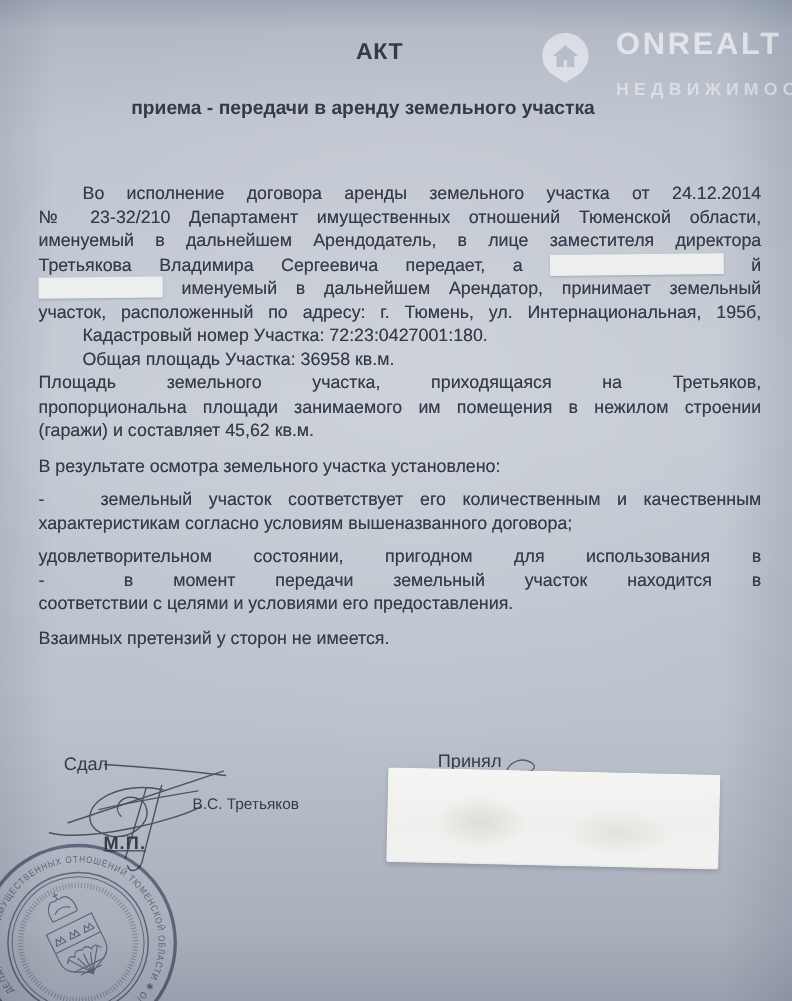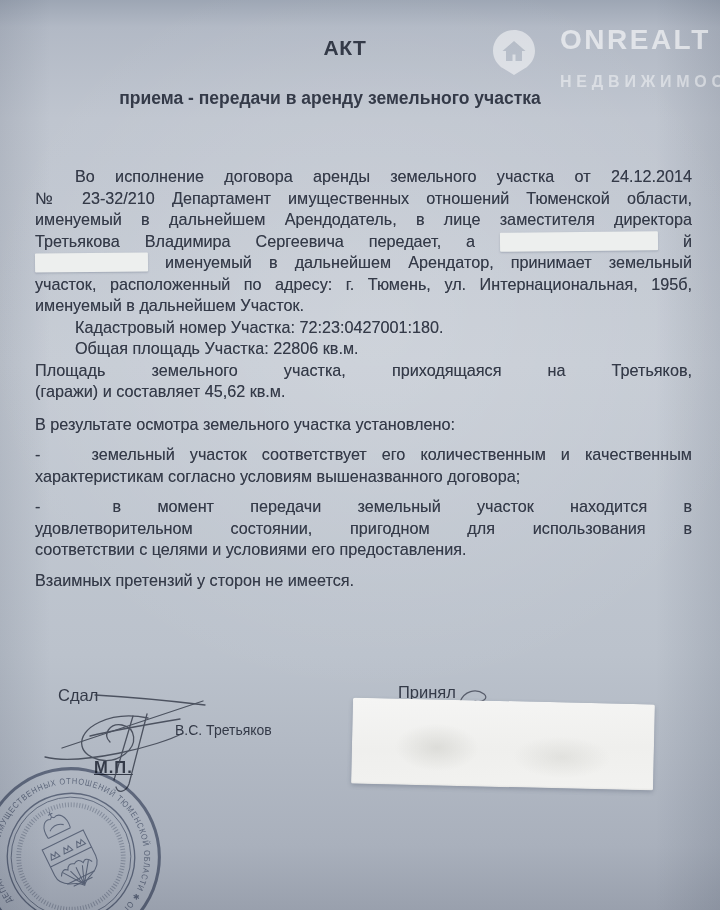--- a/index.html
+++ b/index.html
@@ -70,36 +70,36 @@
   <h2 class="subtitle">приема - передачи в аренду земельного участка</h2>
 
   <div class="doc-body" id="doc-body">
       <div>
         <div class="line jst" style="padding-left: 40px;"><span>Во исполнение договора аренды земельного участка от </span><span class="b">24.12.2014</span></div>
         <div class="line jst"><span class="b">№ 23-32/210</span><span> Департамент имущественных отношений Тюменской области,</span></div>
         <div class="line jst"><span>именуемый в дальнейшем </span><span class="b">Арендодатель</span><span>, в лице заместителя директора</span></div>
         <div class="line jst"><span>Третьякова Владимира Сергеевича </span><span class="b">передает</span><span>, а </span><span class="redact" style="width: 158px;"></span><span> й</span></div>
         <div class="line jst"><span class="redact" style="width: 113px;"></span><span> именуемый в дальнейшем </span><span class="b">Арендатор</span><span>, </span><span class="b">принимает</span><span> земельный</span></div>
         <div class="line jst"><span>участок, расположенный по адресу: г. Тюмень, ул. Интернациональная, 195б,</span></div>
-        <div class="line"><span>именуемый в дальнейшем </span><span class="b">Участок</span><span>.</span></div>
         <div class="line" style="padding-left: 40px;"><span>Кадастровый номер </span><span class="b">Участка</span><span>: 72:23:0427001:180.</span></div>
-        <div class="line" style="padding-left: 40px;"><span>Общая площадь </span><span class="b">Участка</span><span>: 22806 кв.м.</span></div>
+        <div class="line" style="padding-left: 40px;"><span>Общая площадь </span><span class="b">Участка</span><span>: 36958 кв.м.</span></div>
         <div class="line jst"><span>Площадь земельного участка, приходящаяся на </span><span class="b">Третьяков</span><span>,</span></div>
+        <div class="line jst"><span>пропорциональна площади занимаемого им помещения в нежилом строении</span></div>
         <div class="line"><span>(гаражи) и составляет 45,62 кв.м.</span></div>
       </div>
       <div style="margin-top: 11px;">
         <div class="line"><span>В результате осмотра земельного участка установлено:</span></div>
       </div>
       <div style="margin-top: 9px;">
         <div class="line jst"><span>- </span><span class="gap" style="width: 36px;"></span><span>земельный участок соответствует его количественным и качественным</span></div>
         <div class="line"><span>характеристикам согласно условиям вышеназванного договора;</span></div>
       </div>
       <div style="margin-top: 9px;">
+        <div class="line jst"><span>удовлетворительном состоянии, пригодном для использования в</span></div>
         <div class="line jst"><span>- </span><span class="gap" style="width: 36px;"></span><span>в момент передачи земельный участок находится в</span></div>
-        <div class="line jst"><span>удовлетворительном состоянии, пригодном для использования в</span></div>
         <div class="line"><span>соответствии с целями и условиями его предоставления.</span></div>
       </div>
       <div style="margin-top: 9px;">
         <div class="line"><span>Взаимных претензий у сторон не имеется.</span></div>
       </div>
     </div>
 
   <span class="sig-label sig-sdal">Сдал</span>
   <span class="sig-label sig-prinyal">Принял</span>
   <span class="sig-name">В.С. Третьяков</span>

